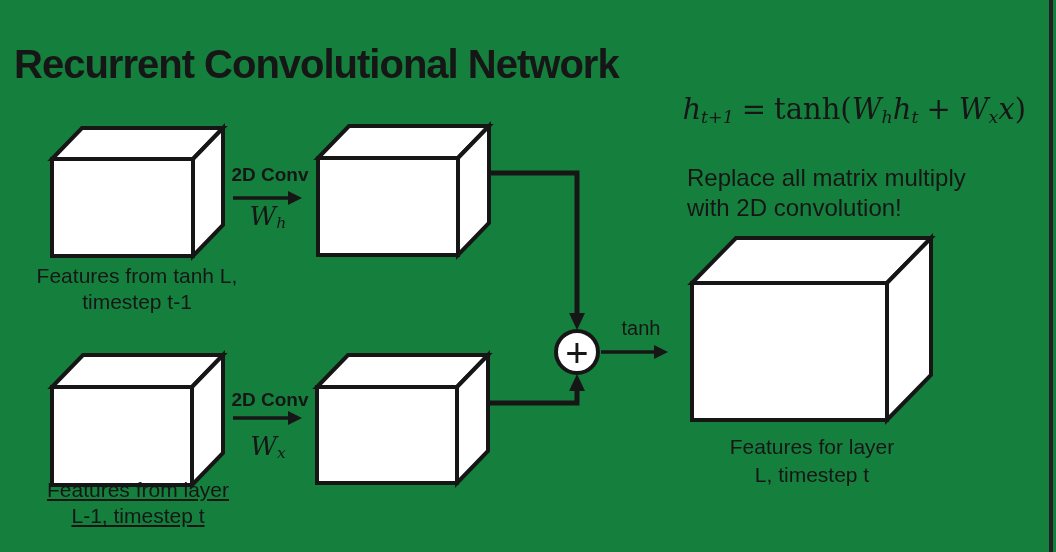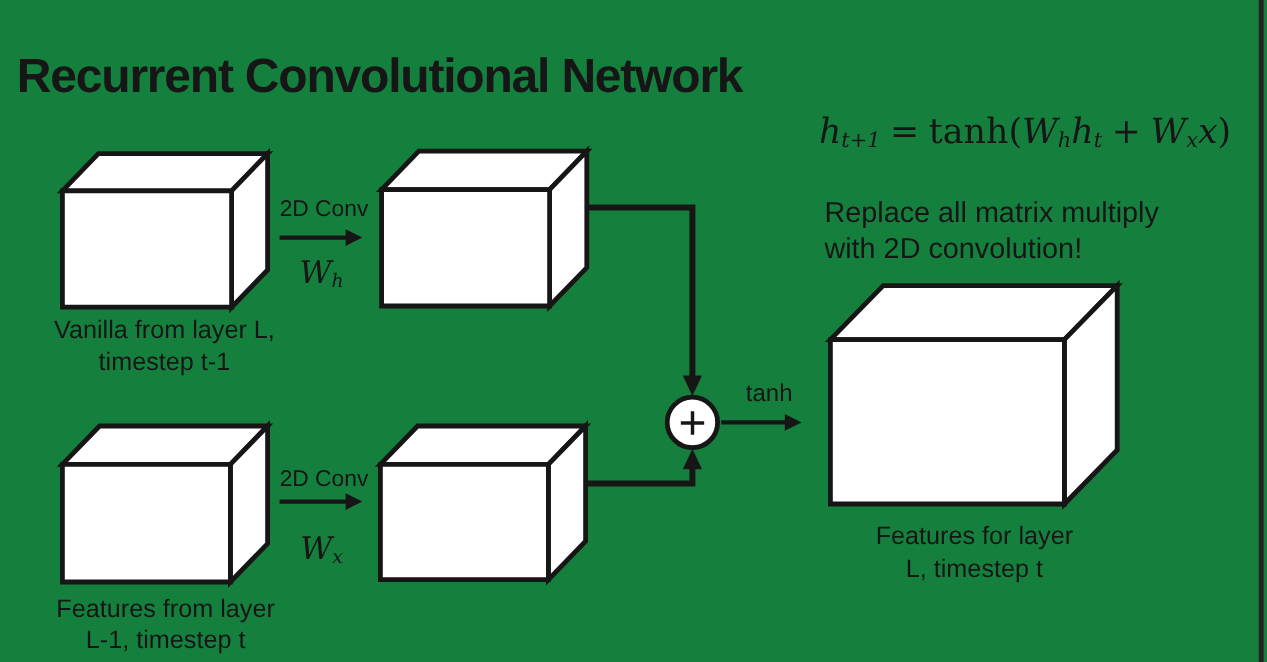--- a/index.html
+++ b/index.html
@@ -10,26 +10,26 @@
   .title{left:14px;top:42px;font-size:40px;font-weight:700;letter-spacing:-1px;white-space:nowrap;}
   .recall{left:722px;top:62px;width:330px;text-align:center;font-size:23px;}
   .equation{left:676px;top:92px;width:350px;text-align:right;
             font-family:"DejaVu Serif",serif;font-style:italic;font-size:29px;white-space:nowrap;}
   .equation .rm{font-style:normal;}
   .equation .gap{margin-left:8px;}
   .equation sub,.wlabel sub{font-size:60%;line-height:0;vertical-align:-0.22em;}
   .replace{left:687px;top:163px;font-size:24px;line-height:1.27;}
   .boxlabel{text-align:center;font-size:21px;line-height:1.25;}
   .label-a{left:17px;top:263px;width:240px;}
-  .label-d{left:18px;top:495px;width:240px;}
+  .label-d{left:18px;top:477px;width:240px;text-decoration:underline;}
   .label-c{left:692px;top:433px;width:240px;font-size:21px;line-height:1.34;}
-  .conv{font-size:19px;width:84px;text-align:center;}
+  .conv{font-size:19px;width:84px;text-align:center;font-weight:bold;}
   .conv-top{left:228px;top:164px;}
   .conv-bottom{left:228px;top:389px;}
-  .wlabel{font-family:"DejaVu Serif",serif;font-style:italic;font-size:26px;width:60px;text-align:center;margin-top:12px;}
+  .wlabel{font-family:"DejaVu Serif",serif;font-style:italic;font-size:26px;width:60px;text-align:center;}
   .w-h{left:238px;top:201px;}
   .w-x{left:238px;top:431px;}
   .tanh{left:613px;top:317px;width:56px;text-align:center;font-size:20px;}
   .frame-right{left:1049px;top:0;width:4px;height:552px;background:#222222;}
   svg.diagram{position:absolute;left:0;top:0;width:1056px;height:552px;}
   .ink-stroke{stroke:#161616;fill:#ffffff;stroke-width:4;stroke-linejoin:miter;}
   .wire{stroke:#161616;fill:none;stroke-width:5;}
   .thin{stroke:#161616;fill:none;stroke-width:3.5;}
   .head{fill:#161616;stroke:none;}
   .sum-plus{font-family:"Liberation Sans",sans-serif;font-size:40px;fill:#161616;}
@@ -106,21 +106,21 @@
     </g>
 
     <g>
       <path class="ink-stroke" d="M692 283 L736 238 H931 L887 283 Z"></path>
       <path class="ink-stroke" d="M887 283 L931 238 V375 L887 420 Z"></path>
       <path class="ink-stroke" d="M692 283 H887 V420 H692 Z"></path>
     </g>
   </svg>
 
   <div class="abs boxlabel label-a">
-    <div>Vanilla from layer L,</div>
+    <div>Features from tanh L,</div>
     <div>timestep t-1</div>
   </div>
 
   <div class="abs conv conv-top">2D Conv</div>
   <div class="abs wlabel w-h"><span>W</span><sub>h</sub></div>
 
   <div class="abs boxlabel label-d">
     <div>Features from layer</div>
     <div>L-1, timestep t</div>
   </div>

